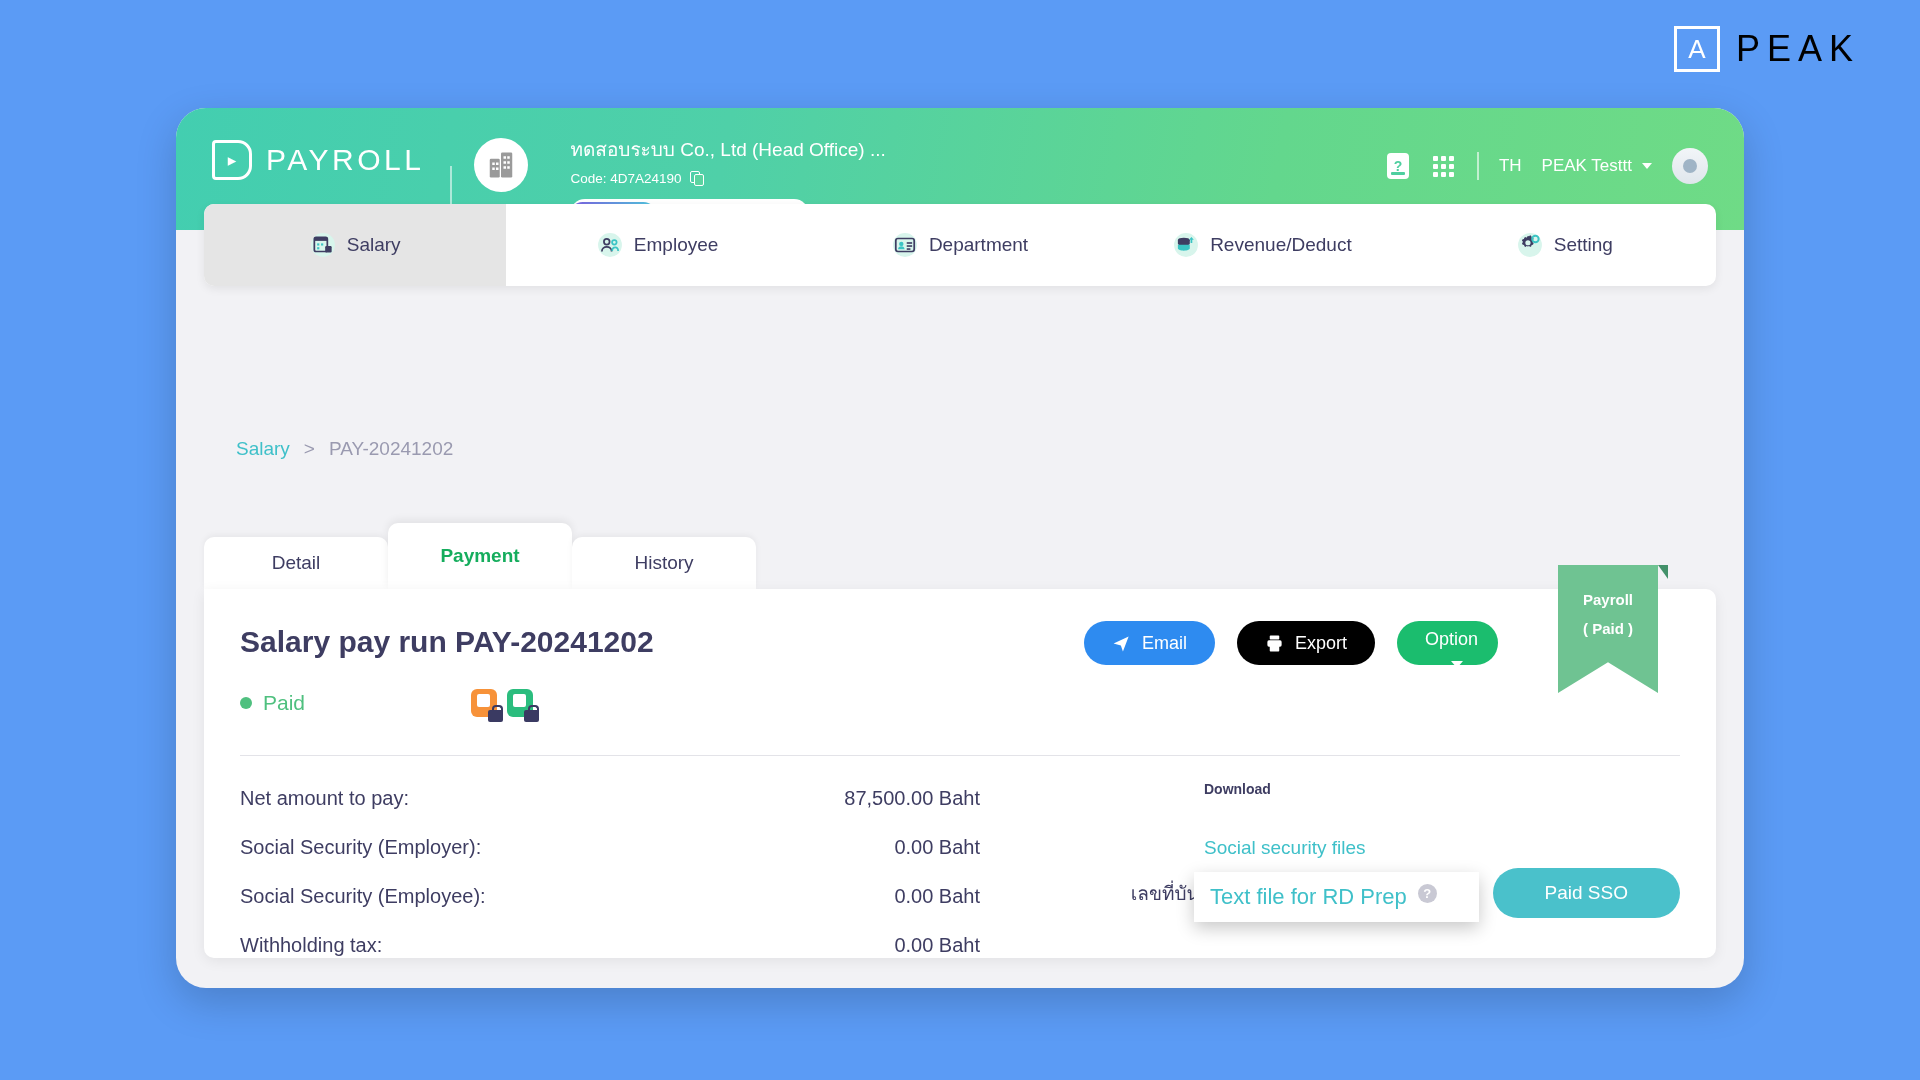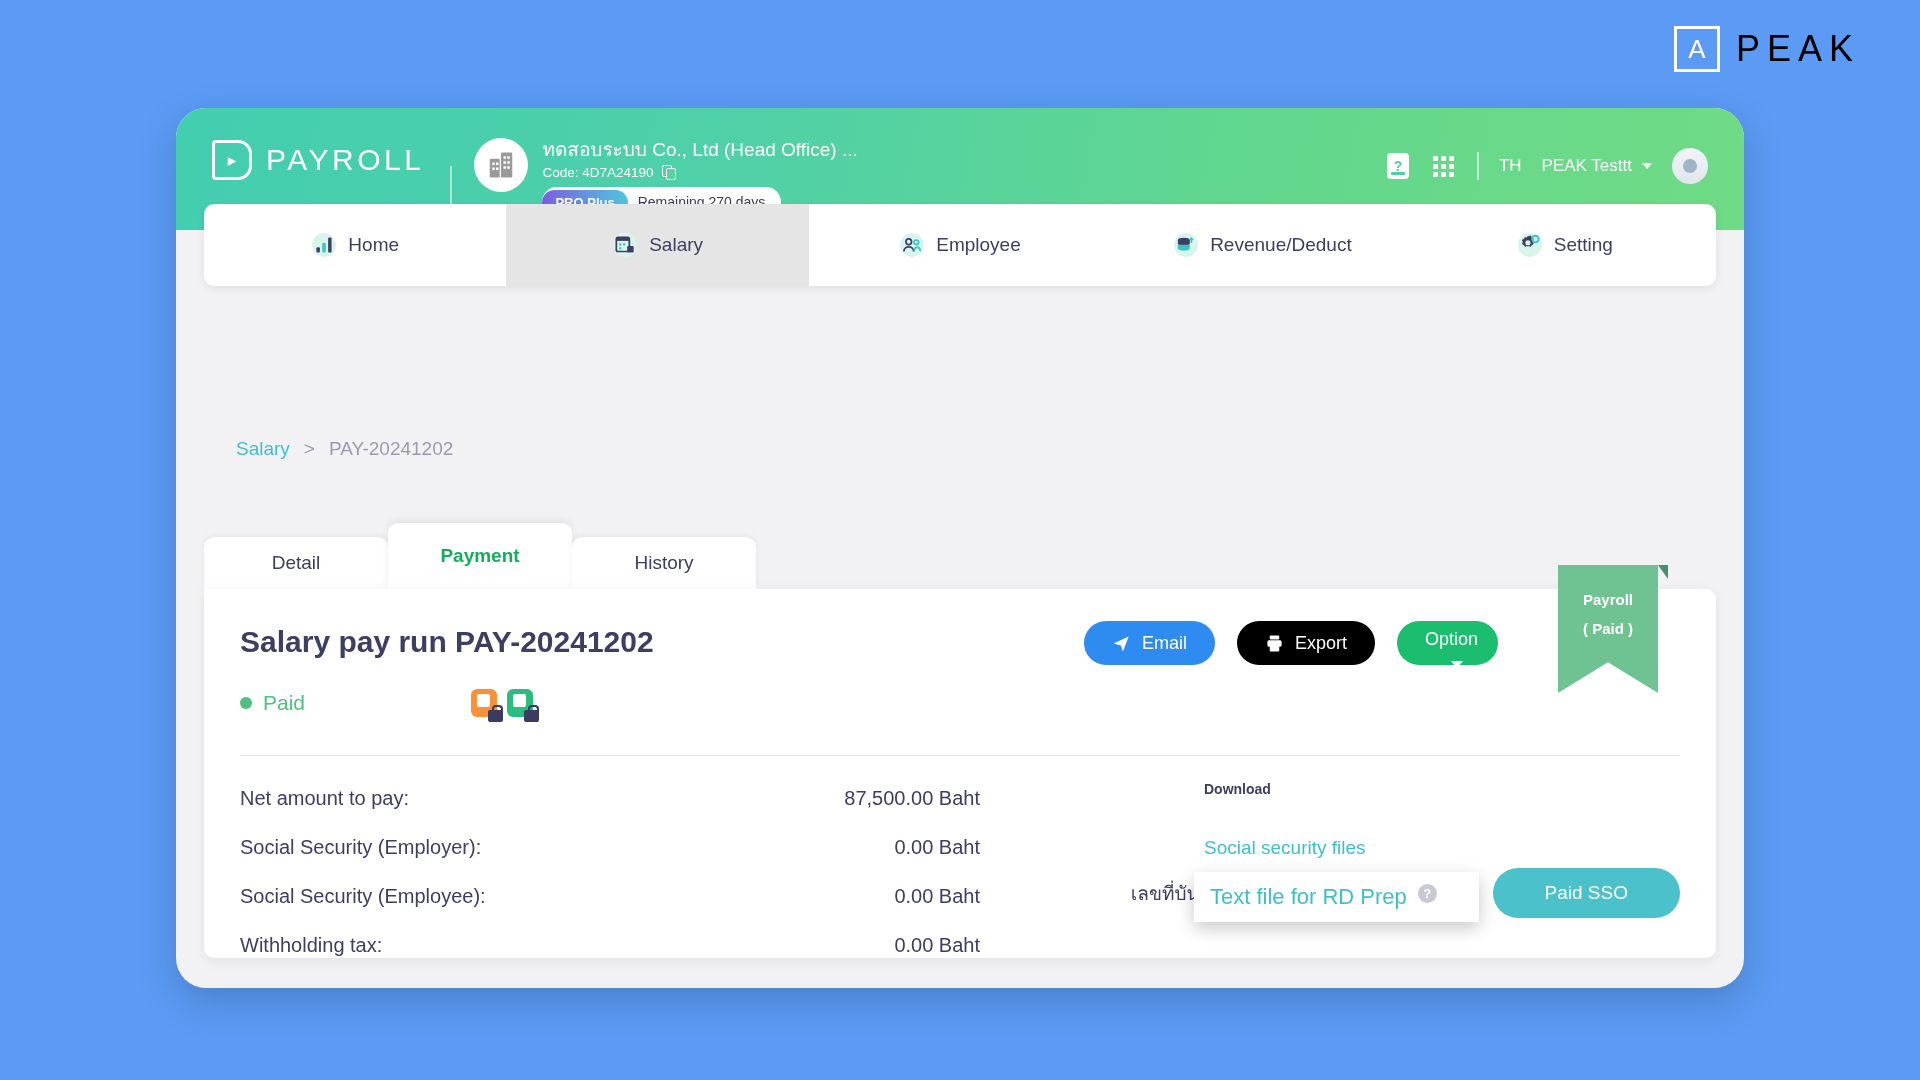--- a/index.html
+++ b/index.html
@@ -58,21 +58,21 @@
   .brand-word { color:#fff; font-size: 30px; letter-spacing: 3.5px; font-weight: 400; }
   .brand-sep { width:2px; height:42px; background: rgba(255,255,255,.55); margin: 0 22px 0 26px; align-self:center; margin-top: 14px;}
 
   .company-block { display:flex; align-items:flex-start; gap:14px; margin-top: 4px;}
   .company-avatar {
     width: 54px; height: 54px; border-radius: 50%;
     background:#ffffff; display:flex; align-items:center; justify-content:center;
     flex: 0 0 auto; margin-top: 4px;
   }
   .company-avatar svg { width: 30px; height: 30px; }
-  .company-text { display:flex; flex-direction:column; gap: 1px; }
+  .company-text { display:flex; flex-direction:column; gap: 7px; margin-left: 28px; }
   .company-name { color:#fff; font-size: 19px; font-weight: 400; white-space: nowrap; }
   .company-code { color:#fff; font-size: 13.5px; display:flex; align-items:center; gap:8px; }
   .copy-icon { display:inline-block; width:13px; height:15px; position:relative; }
   .copy-icon:before, .copy-icon:after{
     content:""; position:absolute; border:1.6px solid #fff; border-radius:2px;
   }
   .copy-icon:before{ left:0; top:0; width:8px; height:10px; }
   .copy-icon:after{ left:4px; top:3px; width:8px; height:10px; background:#5bd3a0;}
   .plan-pill {
     margin-top: 6px;
@@ -337,29 +337,20 @@
       <div class="hdr-user">
         <span>PEAK Testtt</span>
         <span class="chev"></span>
       </div>
       <div class="hdr-avatar"></div>
     </div>
   </div>
 
   <div id="nav-bar">
 
-    <div class="nav-item">
-      <svg class="nav-ic" viewBox="0 0 24 24">
-        <circle cx="12" cy="12" r="11" fill="#d8f5ec"></circle>
-        <rect x="5" y="14" width="3.2" height="5" rx="1" fill="#3e3d62"></rect>
-        <rect x="10.4" y="10" width="3.2" height="9" rx="1" fill="#3bc4c4"></rect>
-        <rect x="15.8" y="5" width="3.2" height="14" rx="1" fill="#3e3d62"></rect>
-      </svg>
-      <span>Home</span>
-    </div>
 
     <div class="nav-item active">
       <svg class="nav-ic" viewBox="0 0 24 24">
         <circle cx="12" cy="12" r="11" fill="#d8f5ec"></circle>
         <rect x="4" y="5" width="12" height="13" rx="1.6" fill="none" stroke="#3e3d62" stroke-width="1.6"></rect>
         <rect x="4" y="5" width="12" height="3.2" fill="#3e3d62"></rect>
         <rect x="6.6" y="10.5" width="2" height="2" fill="#3bc4c4"></rect>
         <rect x="10.2" y="10.5" width="2" height="2" fill="#3bc4c4"></rect>
         <rect x="6.6" y="14" width="2" height="2" fill="#3bc4c4"></rect>
         <rect x="14" y="13" width="6" height="6" rx="1" fill="#3e3d62"></rect>
@@ -371,20 +362,32 @@
       <svg class="nav-ic" viewBox="0 0 24 24">
         <circle cx="12" cy="12" r="11" fill="#d8f5ec"></circle>
         <circle cx="9" cy="9" r="2.6" fill="none" stroke="#3e3d62" stroke-width="1.6"></circle>
         <path d="M4.5 18c0-2.6 2-4.2 4.5-4.2s4.5 1.6 4.5 4.2" fill="none" stroke="#3e3d62" stroke-width="1.6"></path>
         <circle cx="16" cy="9.5" r="2.1" fill="none" stroke="#3bc4c4" stroke-width="1.6"></circle>
         <path d="M14 17.6c0-2.2 1.2-3.4 2.9-3.4 1.4 0 2.6.9 2.6 3.4" fill="none" stroke="#3bc4c4" stroke-width="1.6"></path>
       </svg>
       <span>Employee</span>
     </div>
 
+    <div class="nav-item">
+      <svg class="nav-ic" viewBox="0 0 24 24">
+        <circle cx="12" cy="12" r="11" fill="#d8f5ec"></circle>
+        <rect x="3.5" y="6" width="17" height="12" rx="2" fill="none" stroke="#3e3d62" stroke-width="1.6"></rect>
+        <circle cx="8.6" cy="11" r="2" fill="#3bc4c4"></circle>
+        <path d="M5.6 16c0-1.8 1.3-2.8 3-2.8s3 1 3 2.8" fill="#3bc4c4"></path>
+        <rect x="13.6" y="9.4" width="5" height="1.5" fill="#3e3d62"></rect>
+        <rect x="13.6" y="12.2" width="5" height="1.5" fill="#3e3d62"></rect>
+        <rect x="13.6" y="15" width="3.4" height="1.5" fill="#3e3d62"></rect>
+      </svg>
+      <span>Department</span>
+    </div>
 
     <div class="nav-item">
       <svg class="nav-ic" viewBox="0 0 24 24">
         <circle cx="12" cy="12" r="11" fill="#d8f5ec"></circle>
         <ellipse cx="10" cy="7.4" rx="5.5" ry="2.2" fill="#3e3d62"></ellipse>
         <path d="M4.5 7.4v3.2c0 1.2 2.5 2.2 5.5 2.2s5.5-1 5.5-2.2V7.4" fill="#3e3d62"></path>
         <path d="M4.5 11.8v3.2c0 1.2 2.5 2.2 5.5 2.2s5.5-1 5.5-2.2v-3.2" fill="#3bc4c4"></path>
         <path d="M17 4.5l2.2 2.6H17.8v3h-1.6v-3h-1.4z" fill="#3bc4c4"></path>
       </svg>
       <span>Revenue/Deduct</span>

